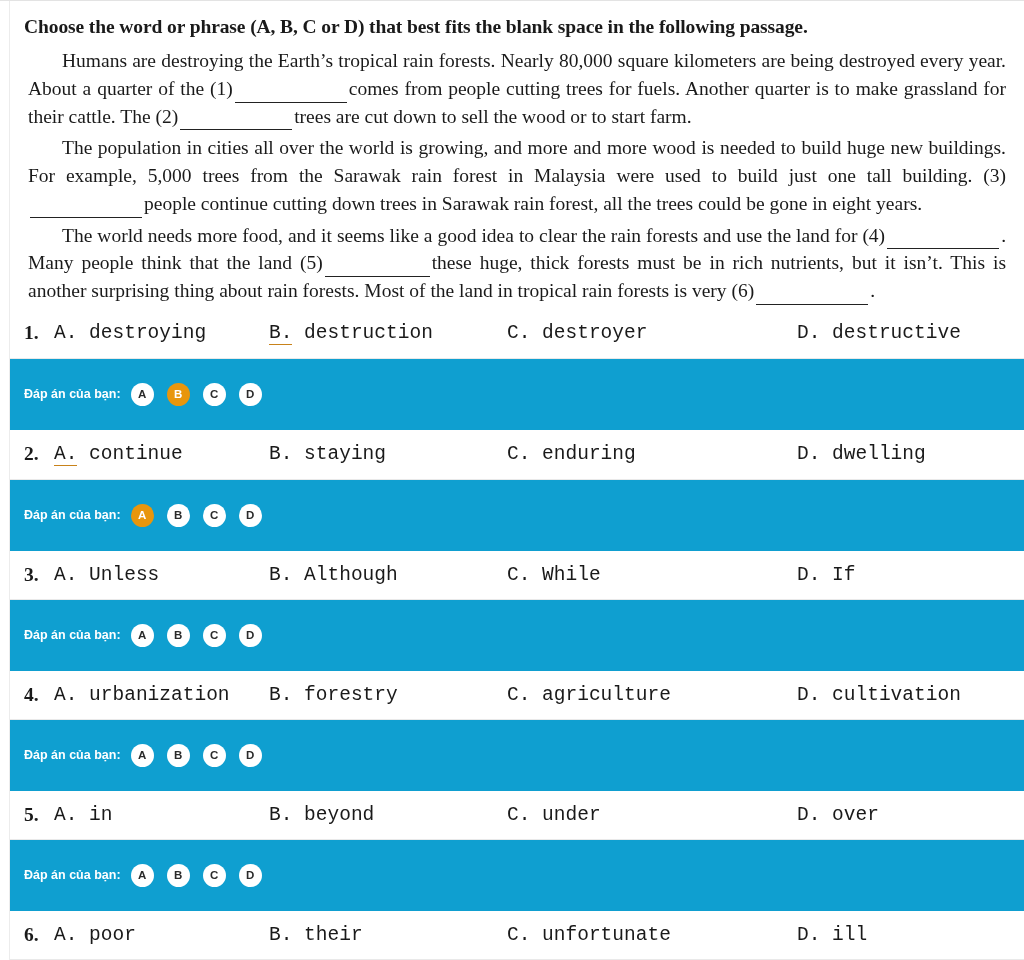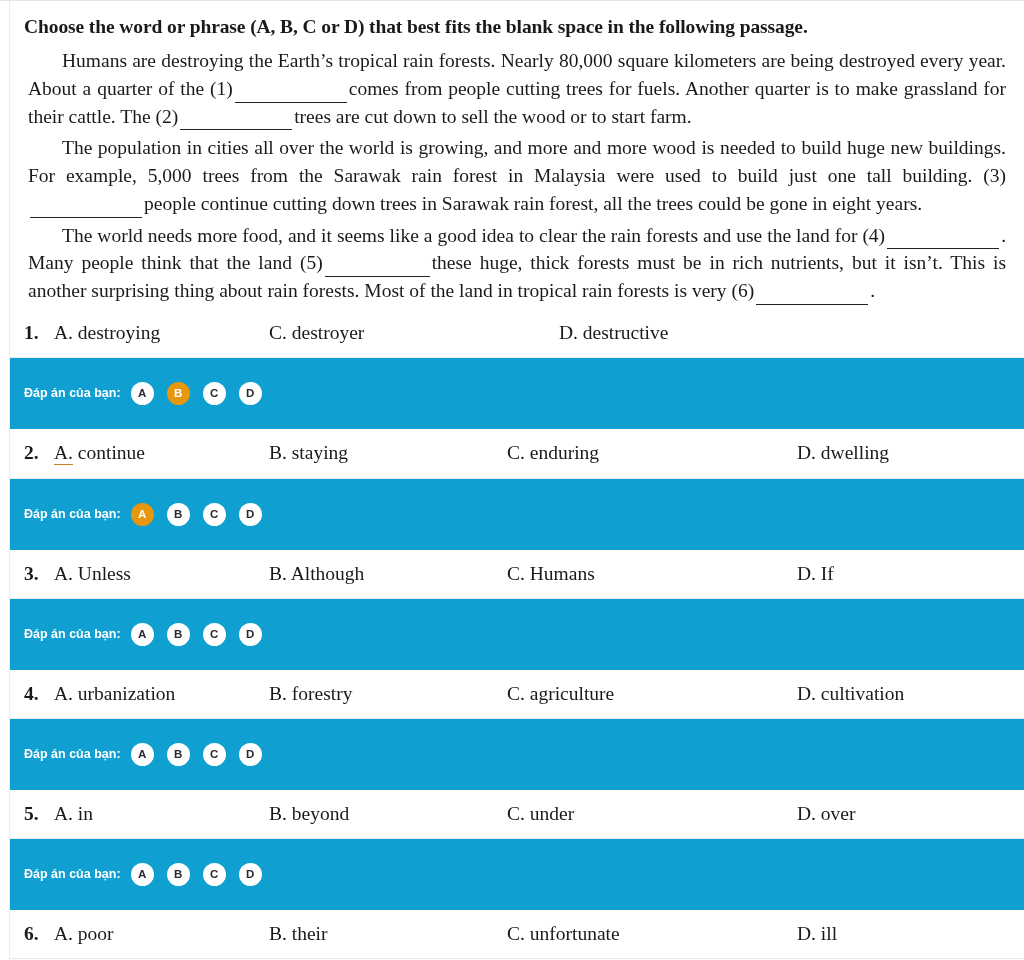--- a/index.html
+++ b/index.html
@@ -76,20 +76,21 @@
     min-height: 30px;
     box-sizing: border-box;
   }
   .q-num {
     font-weight: bold;
     width: 30px;
     flex: 0 0 30px;
   }
   .opt {
     flex: 0 0 auto;
+    font-family: Liberation Mono, monospace;
   }
   .opt-a { width: 215px; }
   .opt-b { width: 238px; }
   .opt-c { width: 290px; }
   .opt-d { width: auto; }
   .opt .letter {
     display: inline-block;
   }
   .opt .letter.marked {
     border-bottom: 1.6px solid #c8821a;
@@ -151,20 +152,21 @@
         <span>The population in cities all over the world is growing, and more and more wood is needed to build huge new buildings. For example, 5,000 trees from the Sarawak rain forest in Malaysia were used to build just one tall building. (3)</span><span class="blank"></span><span>people continue cutting down trees in Sarawak rain forest, all the trees could be gone in eight years.</span>
       </p>
       <p>
         <span>The world needs more food, and it seems like a good idea to clear the rain forests and use the land for (4)</span><span class="blank"></span><span>. Many people think that the land (5)</span><span class="blank short"></span><span>these huge, thick forests must be in rich nutrients, but it isn’t. This is another surprising thing about rain forests. Most of the land in tropical rain forests is very (6)</span><span class="blank"></span><span>.</span>
       </p>
     </div>
 
     <div class="options-row">
       <span class="q-num">1.</span>
       <span class="opt opt-a"><span class="letter">A.</span> <span>destroying</span></span>
+      <span class="opt opt-b"><span class="letter marked">B.</span> <span>destruction</span></span>
       <span class="opt opt-c"><span class="letter">C.</span> <span>destroyer</span></span>
       <span class="opt opt-d"><span class="letter">D.</span> <span>destructive</span></span>
     </div>
     <div class="answer-bar">
       <span class="answer-label">Đáp án của bạn:</span>
       <span class="choice">A</span>
       <span class="choice selected">B</span>
       <span class="choice">C</span>
       <span class="choice">D</span>
     </div>
@@ -181,21 +183,21 @@
       <span class="choice selected">A</span>
       <span class="choice">B</span>
       <span class="choice">C</span>
       <span class="choice">D</span>
     </div>
 
     <div class="options-row">
       <span class="q-num">3.</span>
       <span class="opt opt-a"><span class="letter">A.</span> <span>Unless</span></span>
       <span class="opt opt-b"><span class="letter">B.</span> <span>Although</span></span>
-      <span class="opt opt-c"><span class="letter">C.</span> <span>Humans</span></span>
+      <span class="opt opt-c"><span class="letter">C.</span> <span>While</span></span>
       <span class="opt opt-d"><span class="letter">D.</span> <span>If</span></span>
     </div>
     <div class="answer-bar">
       <span class="answer-label">Đáp án của bạn:</span>
       <span class="choice">A</span>
       <span class="choice">B</span>
       <span class="choice">C</span>
       <span class="choice">D</span>
     </div>
 

